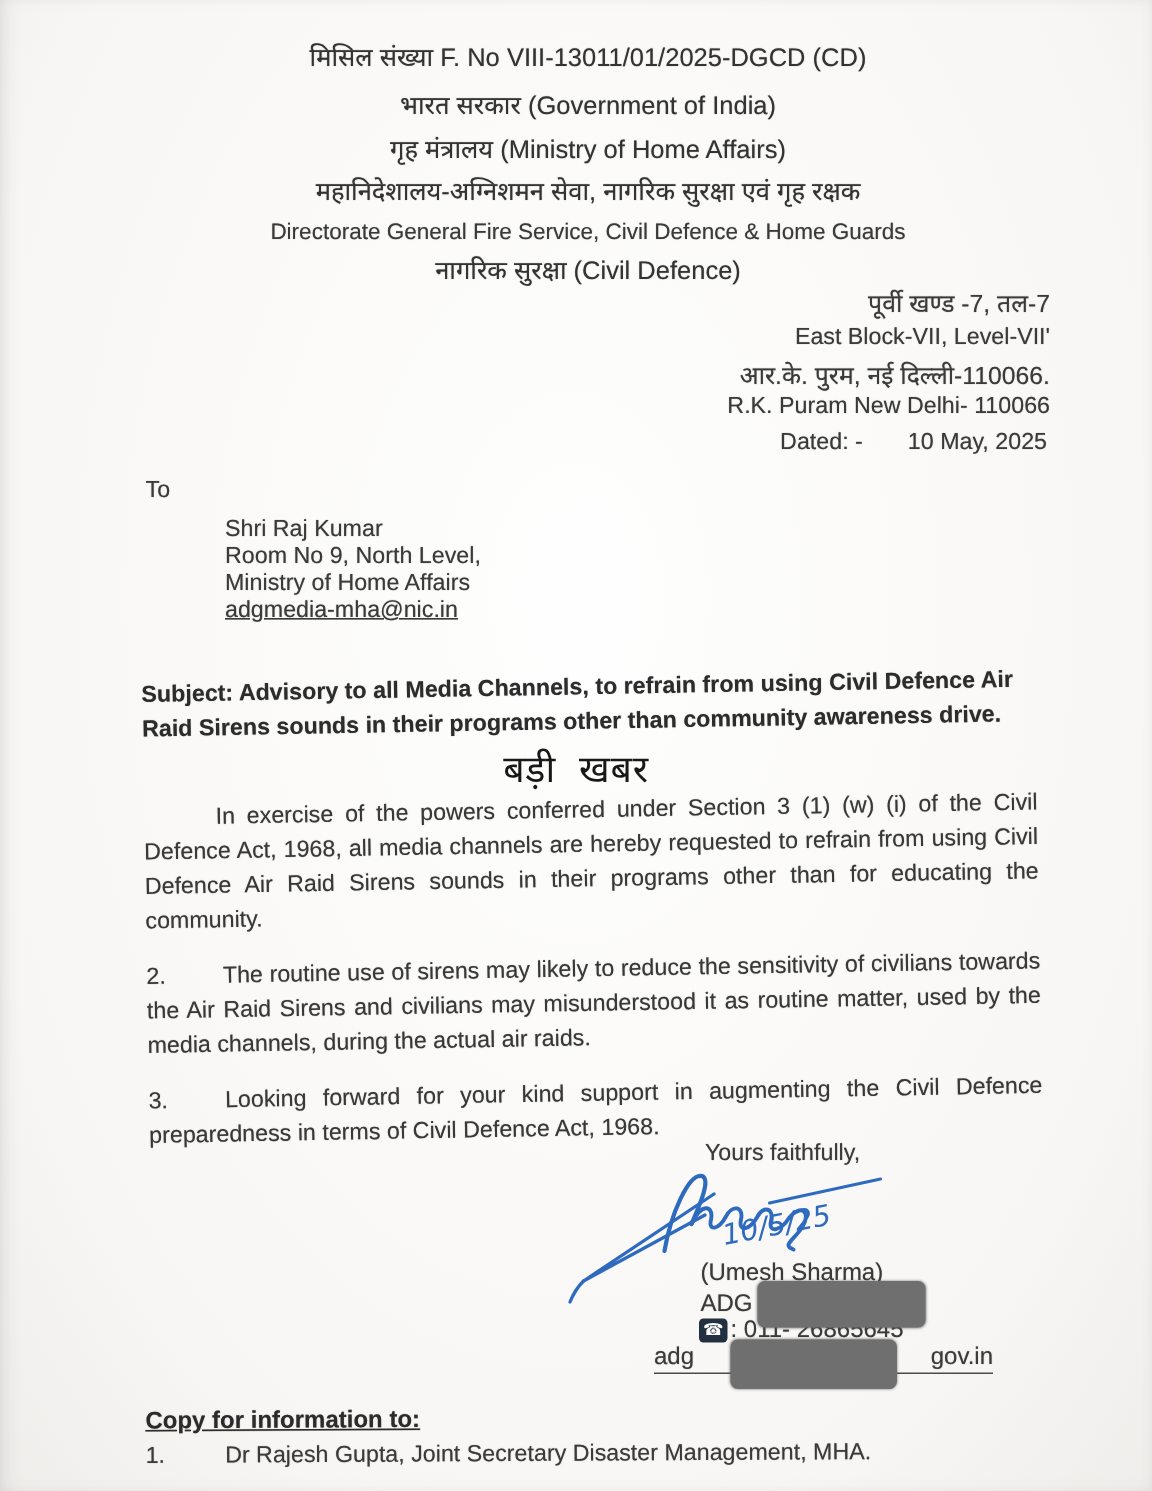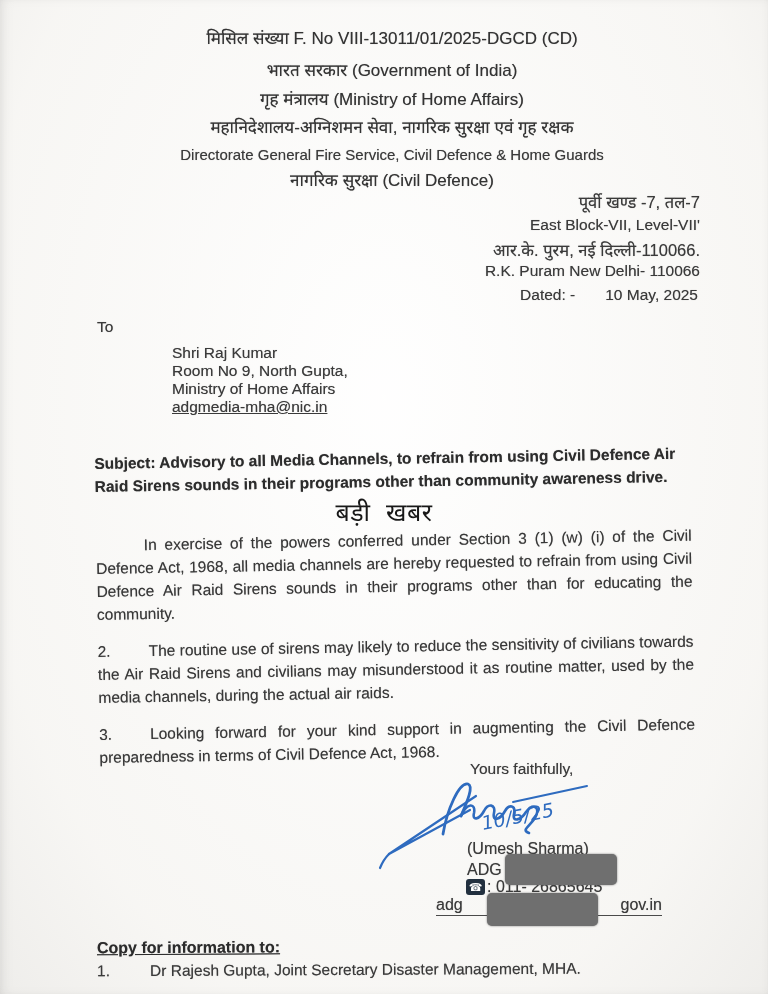--- a/index.html
+++ b/index.html
@@ -16,21 +16,21 @@
   }
   .page *{box-sizing:border-box;}
   .txt{ text-shadow:0 0 0.7px rgba(58,58,58,0.55); }
   .center-line{ position:absolute; left:8px; width:100%; text-align:center; }
   .hline{ font-size:17px; color:#333; }
   .eline{ font-size:15px; color:#3a3a3a; }
   .addr-line{ position:absolute; right:68px; text-align:left; font-size:15.5px; color:#3a3a3a; }
   .addr-hindi{ font-size:16.5px; }
   .date-line{ position:absolute; right:70px; top:286px; font-size:15.5px; display:flex; gap:30px; color:#3a3a3a;}
   .to-label{ position:absolute; left:97px; top:318px; font-size:15.5px; }
-  .recipient{ position:absolute; left:150px; top:344px; font-size:15.5px; line-height:18px;margin-left:22px; }
+  .recipient{ position:absolute; left:150px; top:344px; font-size:15.5px; line-height:18px; }
   .recipient .email{ text-decoration:underline; }
   .body-block{
     position:absolute; left:97px; top:452px; width:596px;
     transform:rotate(-1deg); transform-origin:0 50%;
     font-size:15.5px; line-height:23px; color:#383838;
   }
   .subject{ font-weight:bold; color:#2c2c2c; }
   .spacer{ height:36px; }
   .para{ text-align:justify; margin:0 0 14px 0; }
   .para .num{ display:inline-block; width:51px; }
@@ -81,21 +81,21 @@
   <div class="addr-line addr-hindi txt" style="top:238px">आर.के. पुरम, नई दिल्ली-110066.</div>
   <div class="addr-line txt" style="top:262px">R.K. Puram New Delhi- 110066</div>
   <div class="date-line txt">
     <span>Dated: -</span>
     <span>10 May, 2025</span>
   </div>
 
   <div class="to-label txt">To</div>
   <div class="recipient txt">
     <div>Shri Raj Kumar</div>
-    <div>Room No 9, North Gupta,</div>
+    <div>Room No 9, North Level,</div>
     <div>Ministry of Home Affairs</div>
     <div class="email">adgmedia-mha@nic.in</div>
   </div>
 
   <div class="body-block txt">
     <div class="subject">Subject: Advisory to all Media Channels, to refrain from using Civil Defence Air</div>
     <div class="subject">Raid Sirens sounds in their programs other than community awareness drive.</div>
     <div class="spacer"></div>
     <p class="para indent">In exercise of the powers conferred under Section 3 (1) (w) (i) of the Civil Defence Act, 1968, all media channels are hereby requested to refrain from using Civil Defence Air Raid Sirens sounds in their programs other than for educating the community.</p>
     <p class="para"><span class="num">2.</span><span>The routine use of sirens may likely to reduce the sensitivity of civilians towards the Air Raid Sirens and civilians may misunderstood it as routine matter, used by the media channels, during the actual air raids.</span></p>

